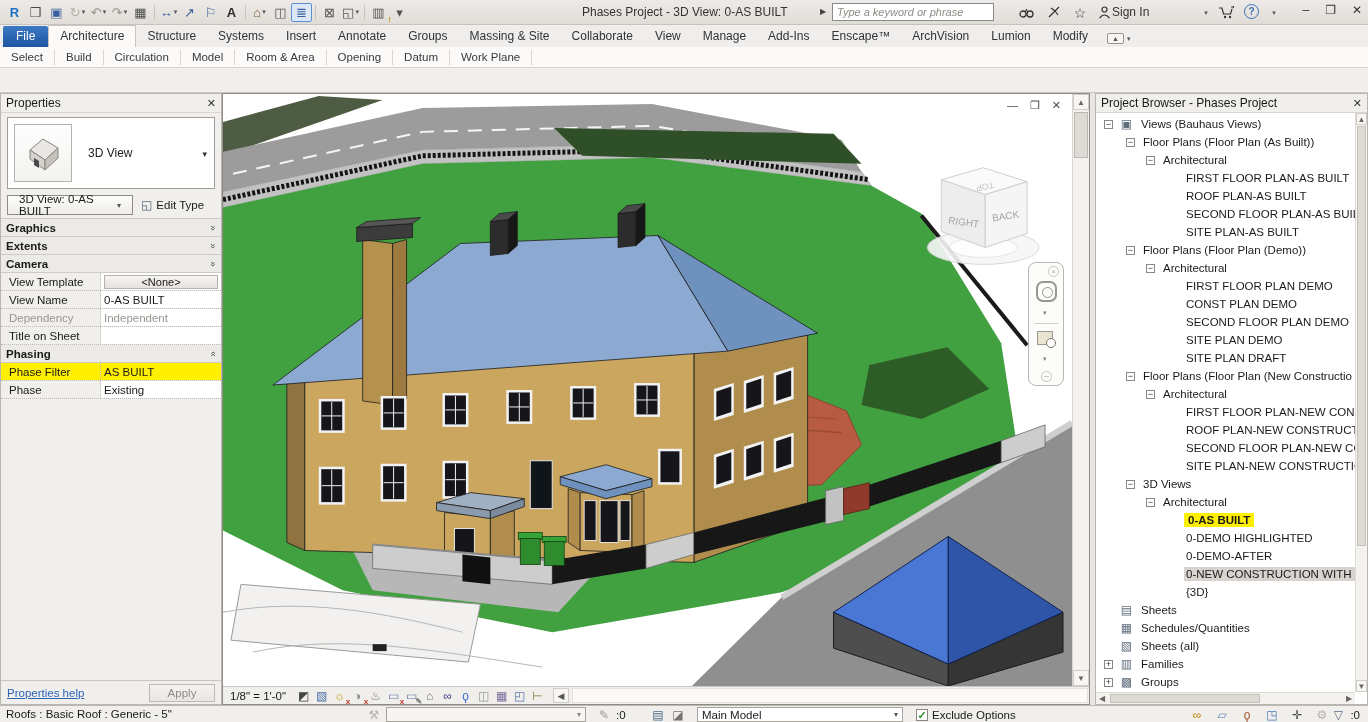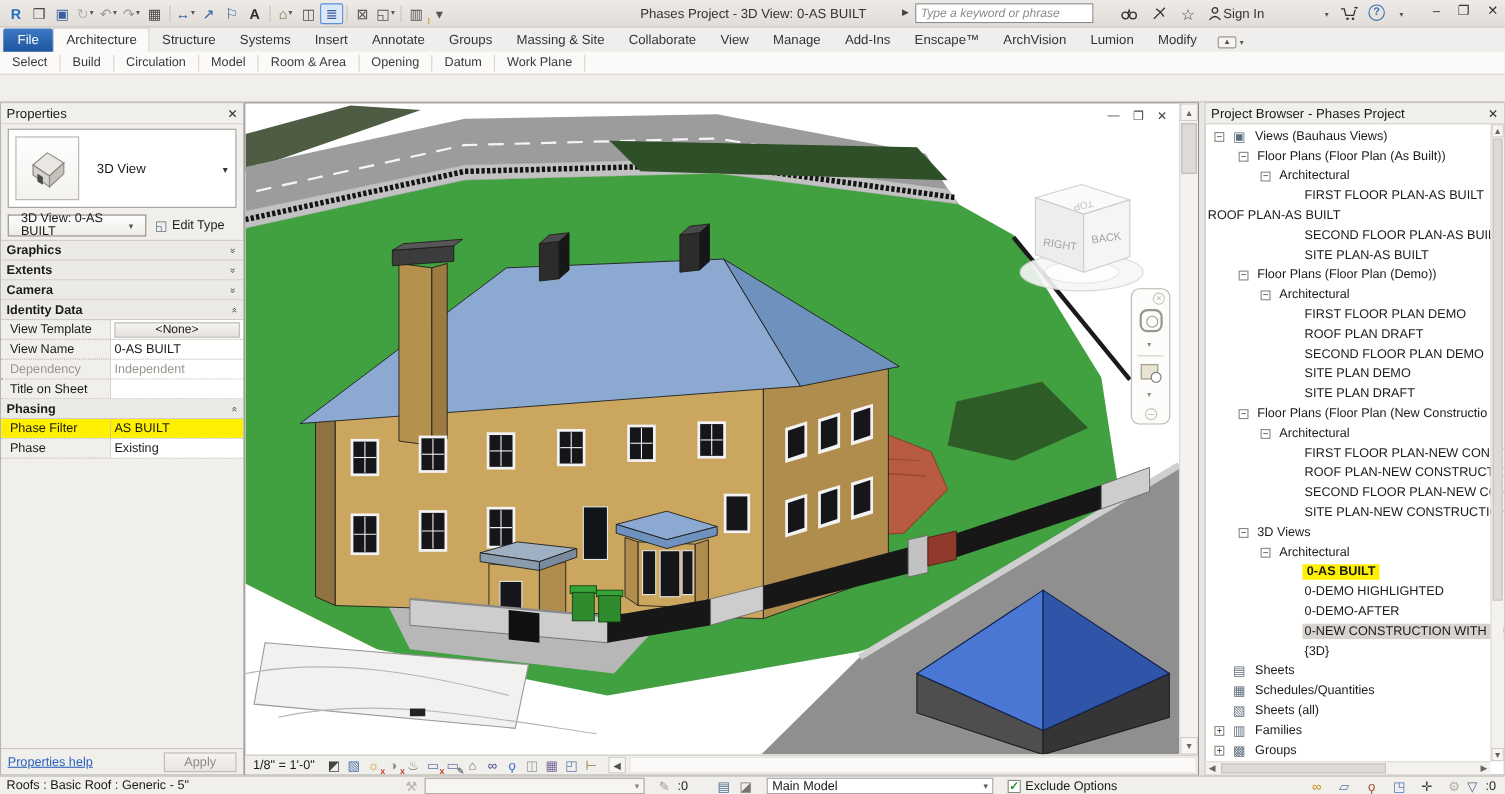--- a/index.html
+++ b/index.html
@@ -262,24 +262,20 @@
             <span class="chev down">»</span>
           </div>
           <div class="psection">
             <span>Extents</span>
             <span class="chev down">»</span>
           </div>
           <div class="psection">
             <span>Camera</span>
             <span class="chev down">»</span>
           </div>
-          <div class="psection">
-            <span>Identity Data</span>
-            <span class="chev up">»</span>
-          </div>
           <div class="prow">
             <span class="lab">View Template</span>
             <span class="val">
               <span class="val-btn">&lt;None&gt;</span>
             </span>
           </div>
           <div class="prow">
             <span class="lab">View Name</span>
             <span class="val">0-AS BUILT</span>
           </div>
@@ -555,42 +551,42 @@
             <span class="texp">−</span>
             <span class="tlabel">Floor Plans (Floor Plan (As Built))</span>
           </div>
           <div class="trow" style="padding-left:50px">
             <span class="texp">−</span>
             <span class="tlabel">Architectural</span>
           </div>
           <div class="trow" style="padding-left:88px">
             <span class="tlabel">FIRST FLOOR PLAN-AS BUILT</span>
           </div>
-          <div class="trow" style="">
+          <div class="trow" style="padding-left:88px">
             <span class="tlabel">ROOF PLAN-AS BUILT</span>
           </div>
           <div class="trow" style="padding-left:88px">
             <span class="tlabel">SECOND FLOOR PLAN-AS BUILT</span>
           </div>
           <div class="trow" style="padding-left:88px">
             <span class="tlabel">SITE PLAN-AS BUILT</span>
           </div>
           <div class="trow" style="padding-left:30px">
             <span class="texp">−</span>
             <span class="tlabel">Floor Plans (Floor Plan (Demo))</span>
           </div>
           <div class="trow" style="padding-left:50px">
             <span class="texp">−</span>
             <span class="tlabel">Architectural</span>
           </div>
           <div class="trow" style="padding-left:88px">
             <span class="tlabel">FIRST FLOOR PLAN DEMO</span>
           </div>
           <div class="trow" style="padding-left:88px">
-            <span class="tlabel">ROOF PLAN DRAFT</span>
+            <span class="tlabel">CONST PLAN DEMO</span>
           </div>
           <div class="trow" style="padding-left:88px">
             <span class="tlabel">SECOND FLOOR PLAN DEMO</span>
           </div>
           <div class="trow" style="padding-left:88px">
             <span class="tlabel">SITE PLAN DEMO</span>
           </div>
           <div class="trow" style="padding-left:88px">
             <span class="tlabel">SITE PLAN DRAFT</span>
           </div>

